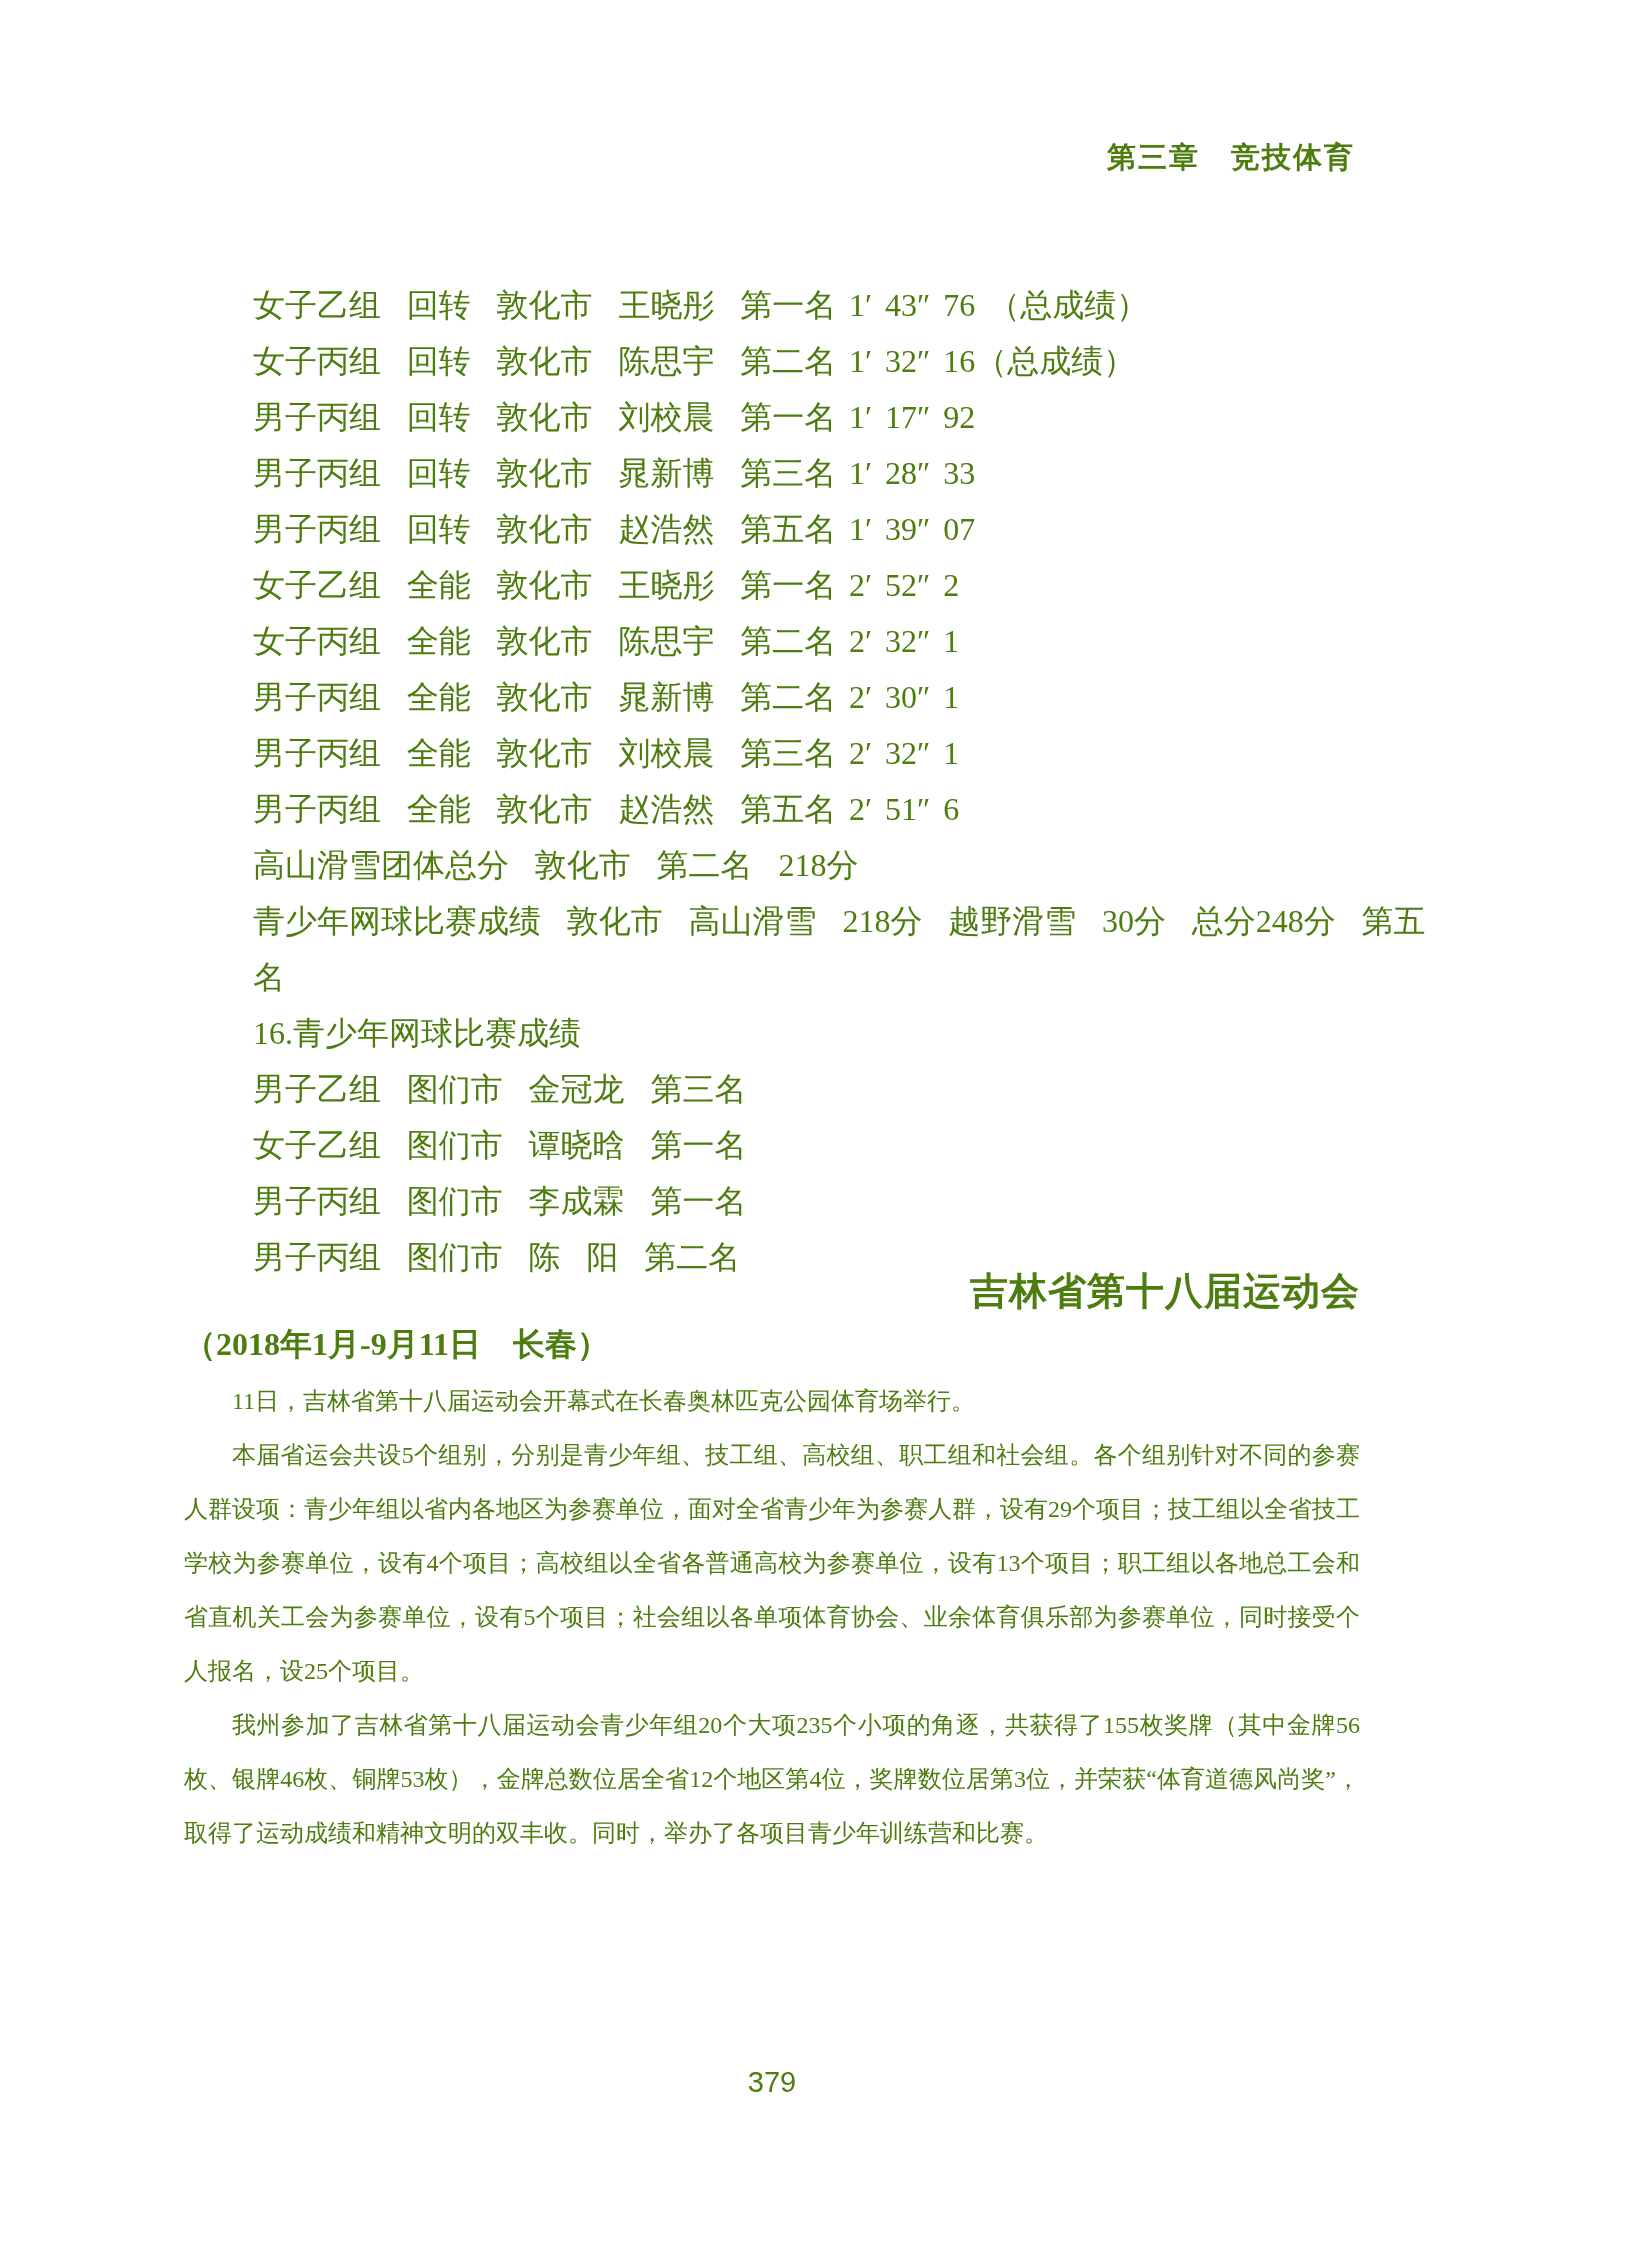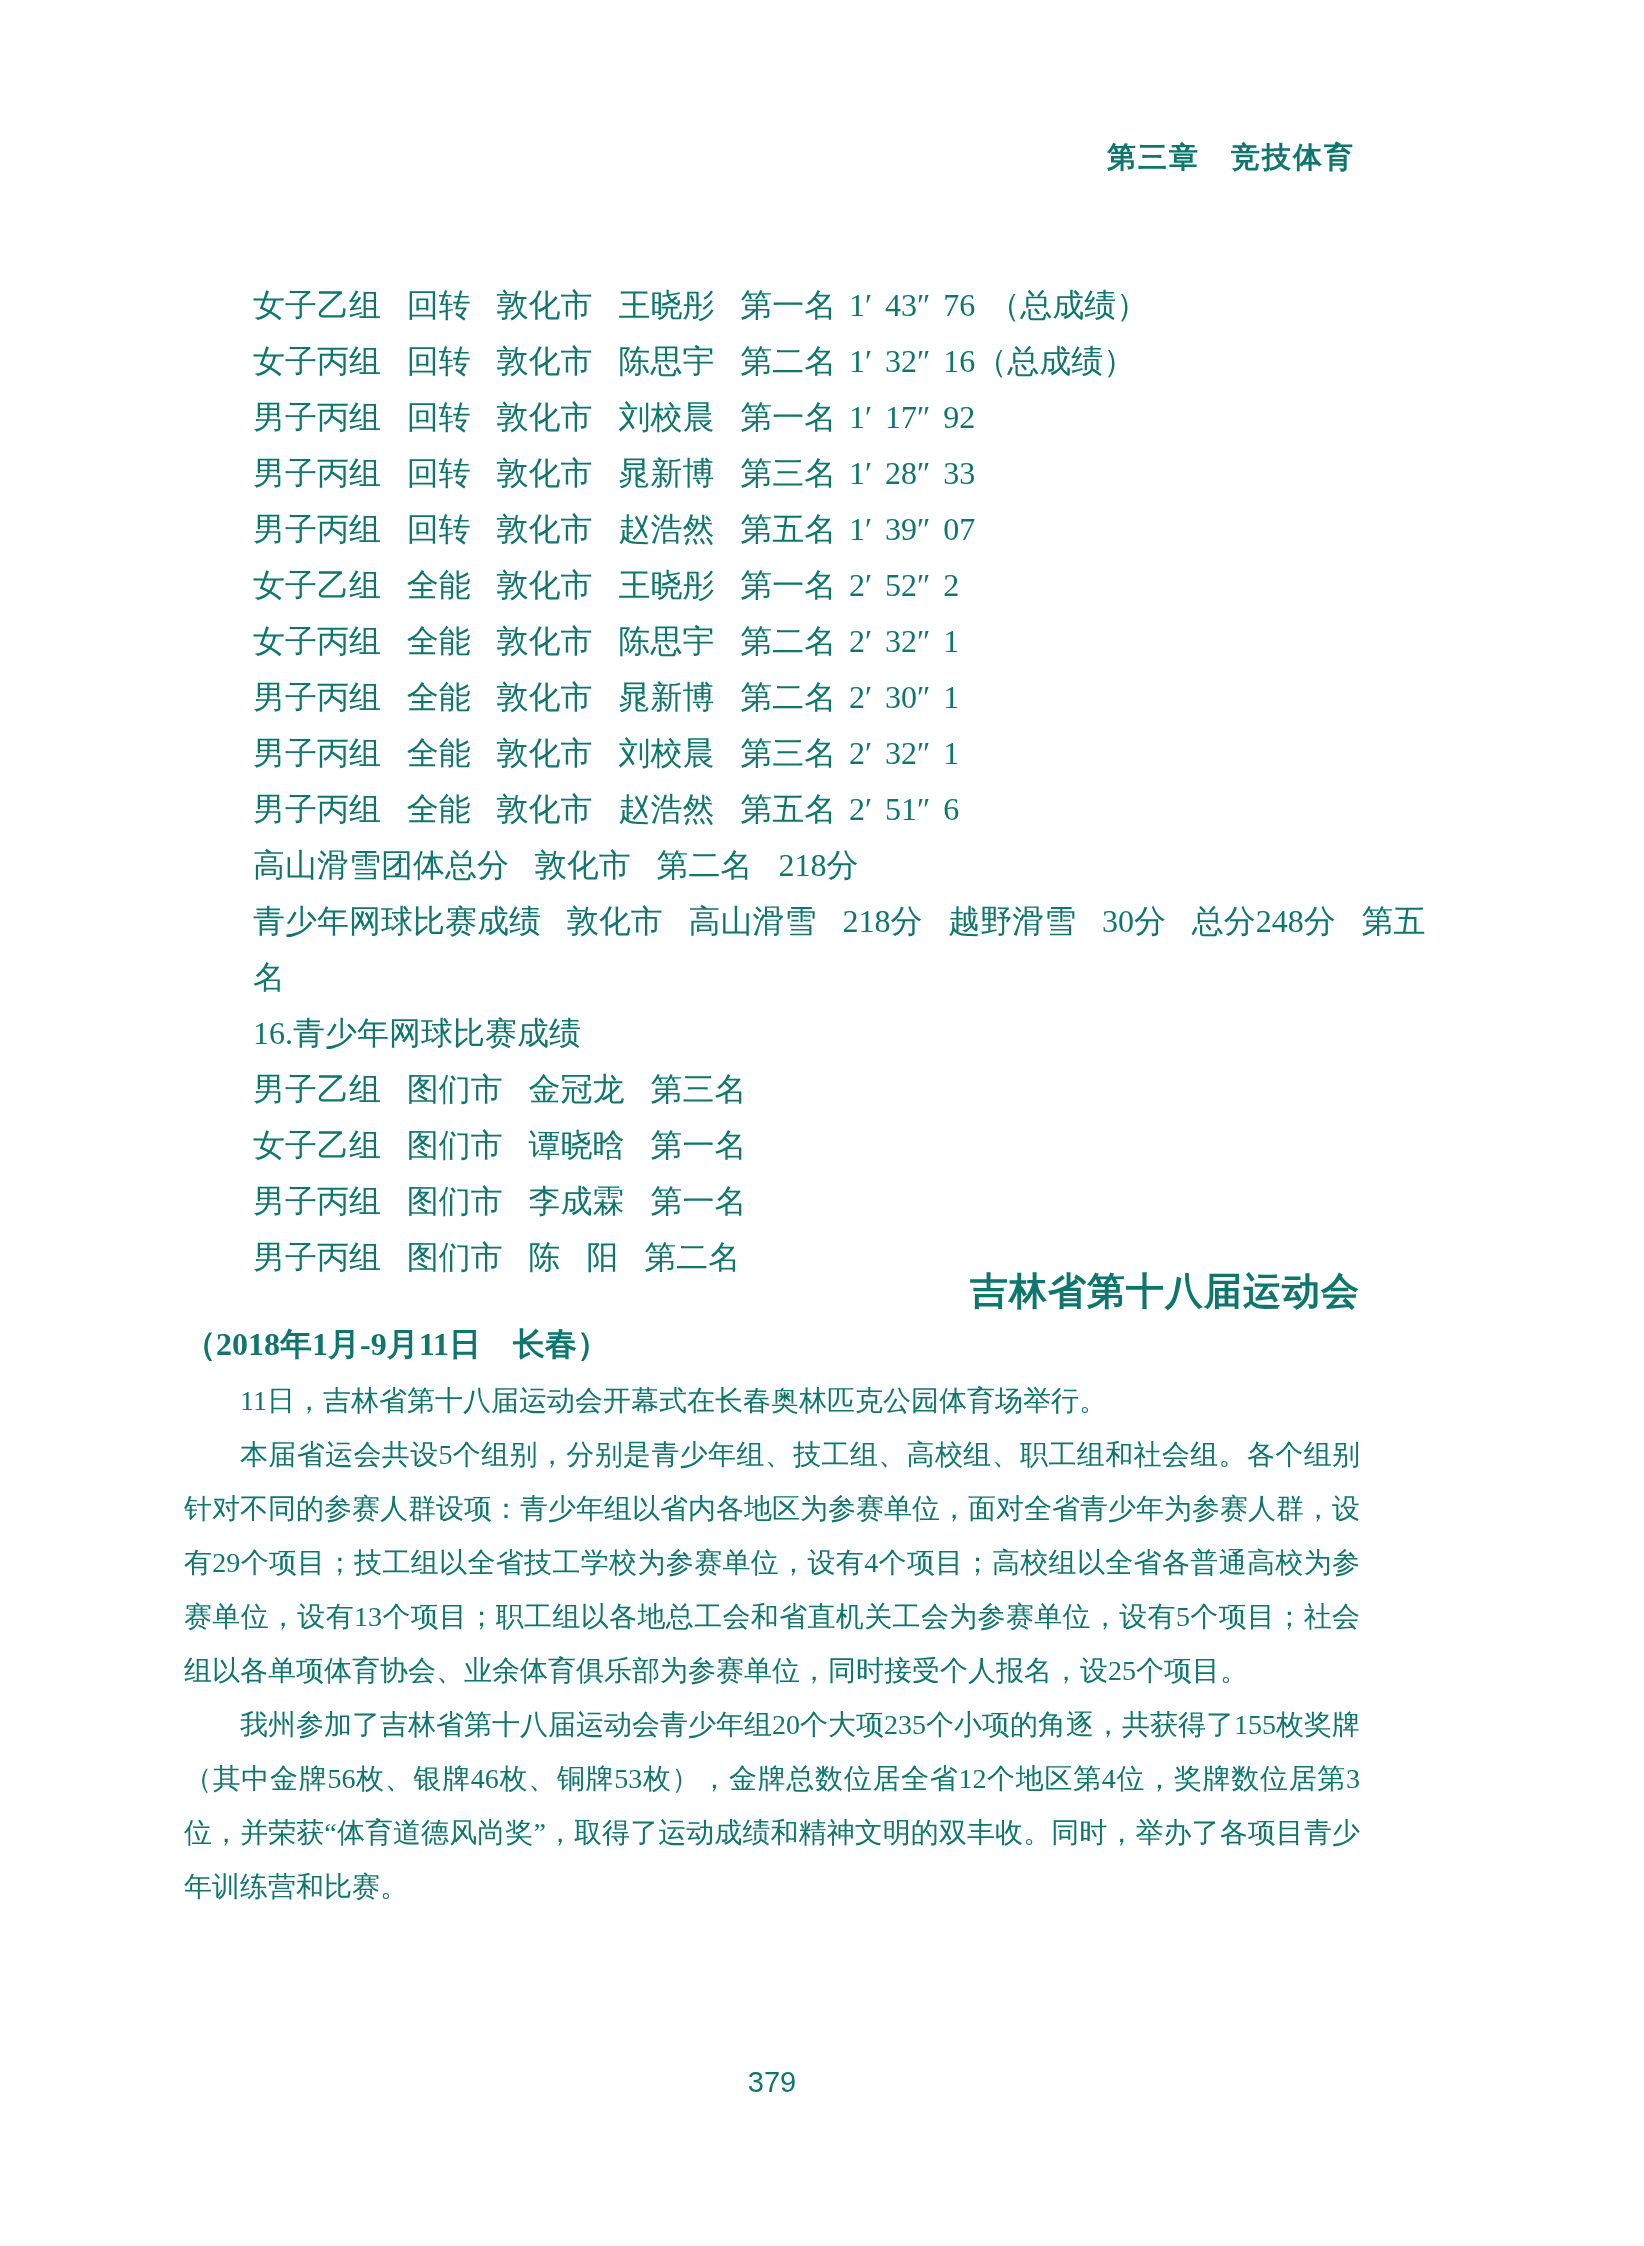--- a/index.html
+++ b/index.html
@@ -5,21 +5,21 @@
   html, body {
     margin: 0;
     padding: 0;
     background: #ffffff;
   }
   .page {
     position: relative;
     width: 1645px;
     height: 2247px;
     background: #ffffff;
-    color: #0f766e;
+    color: #4d7c0f;
     font-family: "Liberation Serif", serif;
     overflow: hidden;
   }
   .chapter-header {
     position: absolute;
     top: 138px;
     right: 290px;
     font-size: 29px;
     font-weight: bold;
     letter-spacing: 2px;
@@ -56,21 +56,21 @@
     text-align: left;
     font-size: 32px;
     font-weight: bold;
     white-space: pre;
   }
   .body-text {
     position: absolute;
     left: 184px;
     top: 1374px;
     width: 1176px;
-    font-size: 28px;
+    font-size: 24px;
     line-height: 54px;
     text-align: justify;
   }
   .body-text p {
     margin: 0;
     text-indent: 2em;
   }
   .page-number {
     position: absolute;
     left: 184px;

